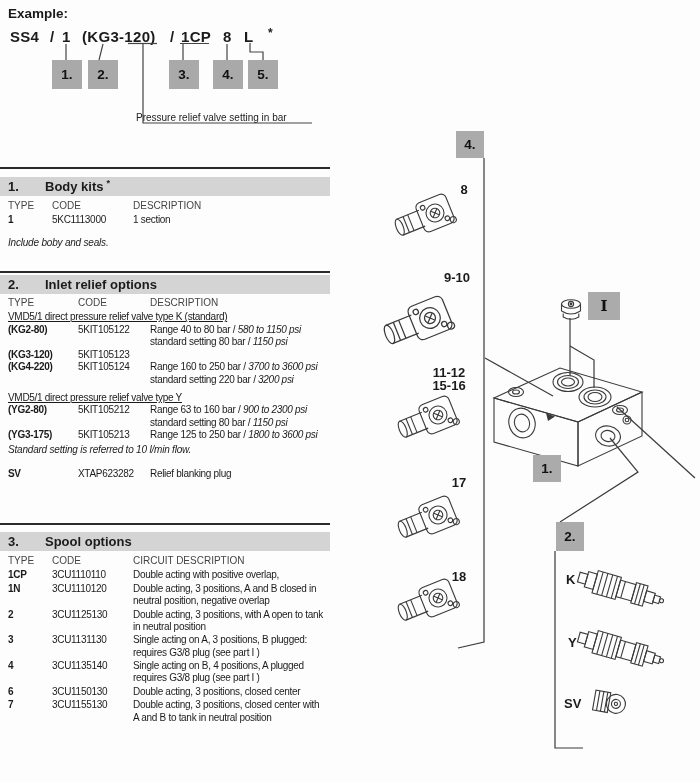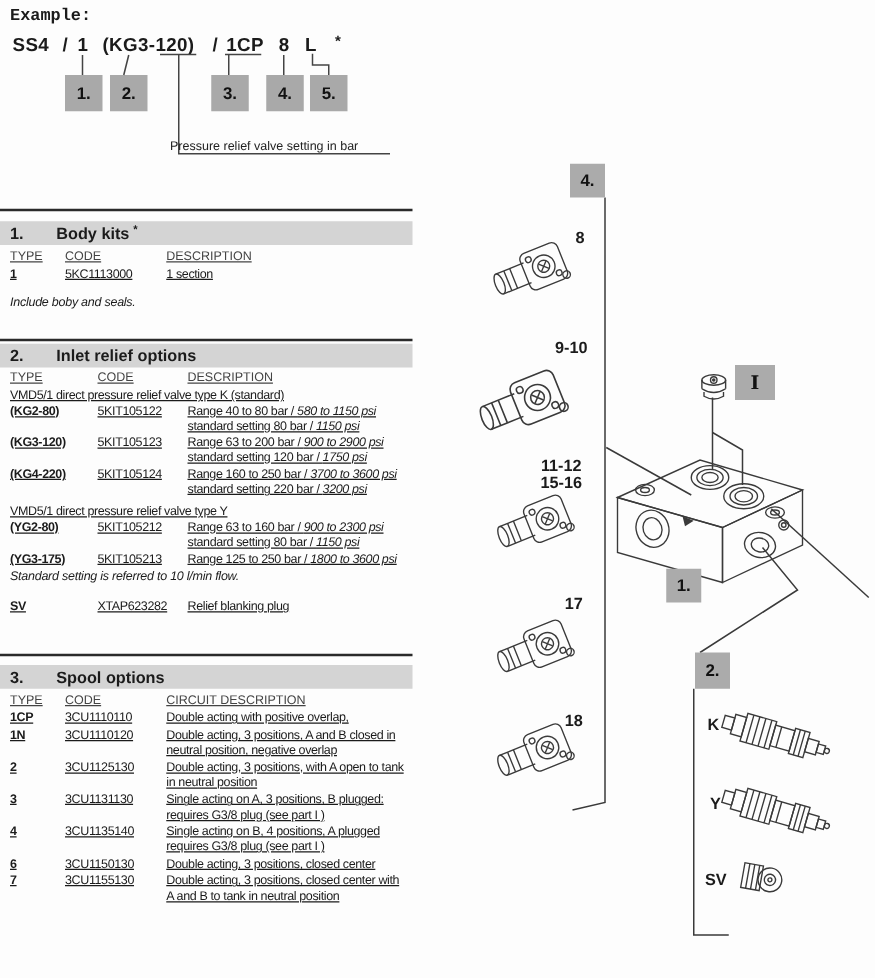--- a/index.html
+++ b/index.html
@@ -2,36 +2,36 @@
 <html><head>
 <meta charset="utf-8">
 <style>
   * { margin:0; padding:0; box-sizing:border-box; }
   html,body { width:700px; height:782px; background:#fdfdfd; }
   body { font-family:"Liberation Sans", sans-serif; color:#1b1b1b; position:relative; overflow:hidden; }
 
   .abs { position:absolute; }
 
   
-  .ex-heading { left:8px; top:6px; font-size:13.5px; font-weight:bold;font-family:Liberation Mono, monospace; }
+  .ex-heading { left:8px; top:6px; font-size:13.5px; font-weight:bold; }
   .partline span.tok { position:absolute; top:28px; font-size:15px; font-weight:bold; letter-spacing:.3px; white-space:nowrap; }
   .star-tok { top:26px !important; font-size:12px !important; }
   .num-box { position:absolute; top:60px; width:30px; height:29px; background:#a9a9a9;
              display:flex; align-items:center; justify-content:center;
              font-size:13.5px; font-weight:bold; color:#111; }
   .callout-text { left:136px; top:112px; font-size:10px; color:#222; white-space:nowrap; }
 
   
   .section { position:absolute; left:0; width:330px; }
   .rule { height:2px; background:#2a2a2a; width:330px; }
   .sec-header { height:19px; background:#d4d4d4; display:flex; align-items:center;
                 padding-left:8px; font-size:13px; font-weight:bold; }
   .sec-num { width:37px; }
   .sec-sup { font-size:9px; vertical-align:top; margin-left:3px; position:relative; top:-4px; }
-  .grid { display:grid; padding-left:8px; font-size:10px; line-height:12.3px; letter-spacing:-0.3px;text-decoration:underline; }
+  .grid { display:grid; padding-left:8px; font-size:10px; line-height:12.3px; letter-spacing:-0.3px; }
   .g1 { grid-template-columns:44px 81px 1fr; }
   .g2 { grid-template-columns:70px 72px 1fr; }
   .colhead { color:#444; letter-spacing:0; margin-bottom:2px; }
   .b { font-weight:bold; }
   .dl { white-space:nowrap; }
   .subhead { padding-left:8px; font-size:10px; line-height:12.3px; letter-spacing:-0.3px;
              text-decoration:underline; white-space:nowrap; }
   .note { padding-left:8px; font-style:italic; font-size:10px; letter-spacing:-0.2px; }
   .trow { margin-bottom:1px; }
   .trow2 { margin-bottom:0.5px; }
@@ -121,24 +121,20 @@
     <span class="b dl">(KG2-80)</span>
     <span>5KIT105122</span>
     <span>
       <span class="dl" style="display:block"><span>Range 40 to 80 bar / </span><i>580 to 1150 psi</i></span>
       <span class="dl" style="display:block"><span>standard setting 80 bar / </span><i>1150 psi</i></span>
     </span>
   </div>
   <div class="grid g2 trow2">
     <span class="b dl">(KG3-120)</span>
     <span>5KIT105123</span>
-    <span>
-      <span class="dl" style="display:block"><span>Range 63 to 200 bar / </span><i>900 to 2900 psi</i></span>
-      <span class="dl" style="display:block"><span>standard setting 120 bar / </span><i>1750 psi</i></span>
-    </span>
   </div>
   <div class="grid g2 trow2">
     <span class="b dl">(KG4-220)</span>
     <span>5KIT105124</span>
     <span>
       <span class="dl" style="display:block"><span>Range 160 to 250 bar / </span><i>3700 to 3600 psi</i></span>
       <span class="dl" style="display:block"><span>standard setting 220 bar / </span><i>3200 psi</i></span>
     </span>
   </div>
 

